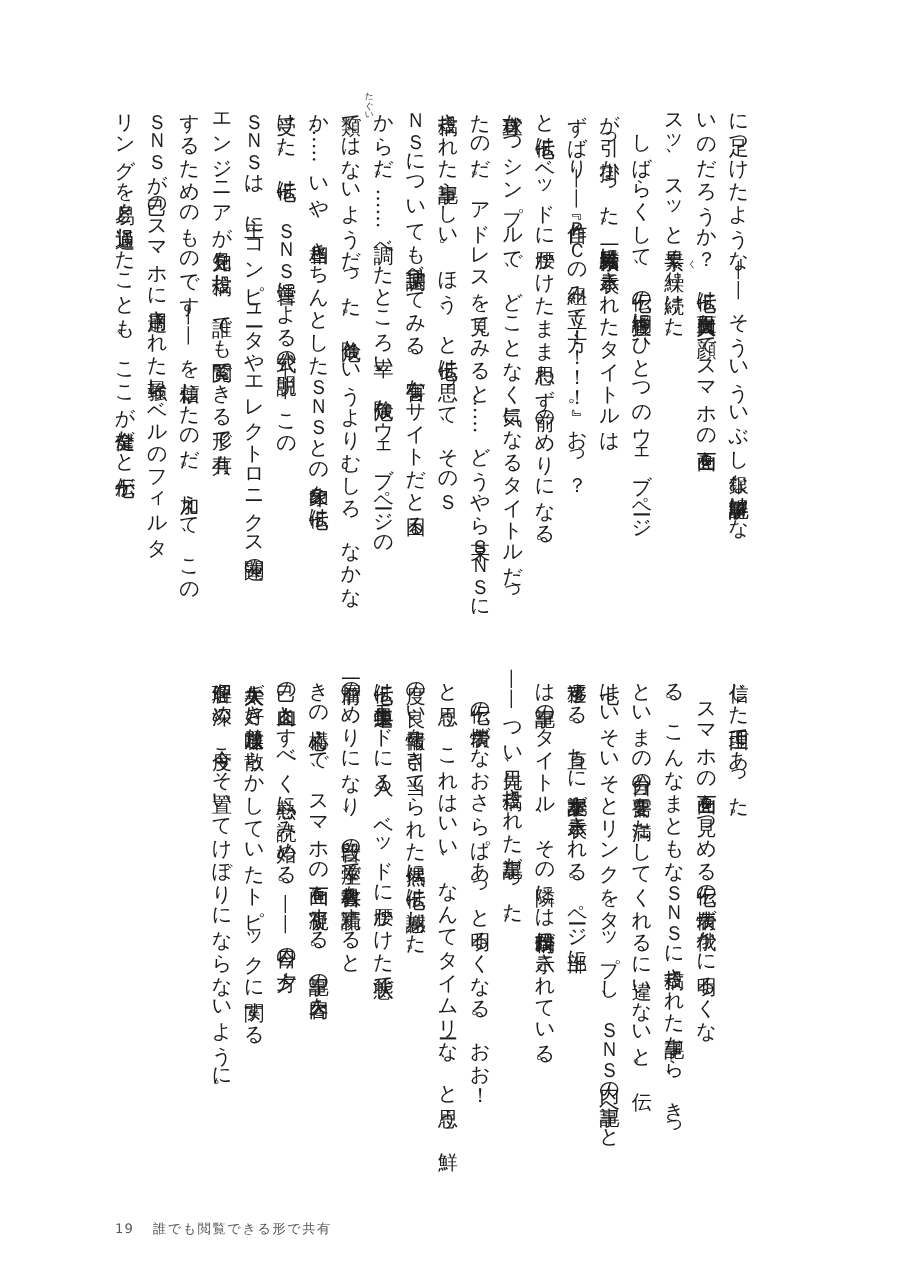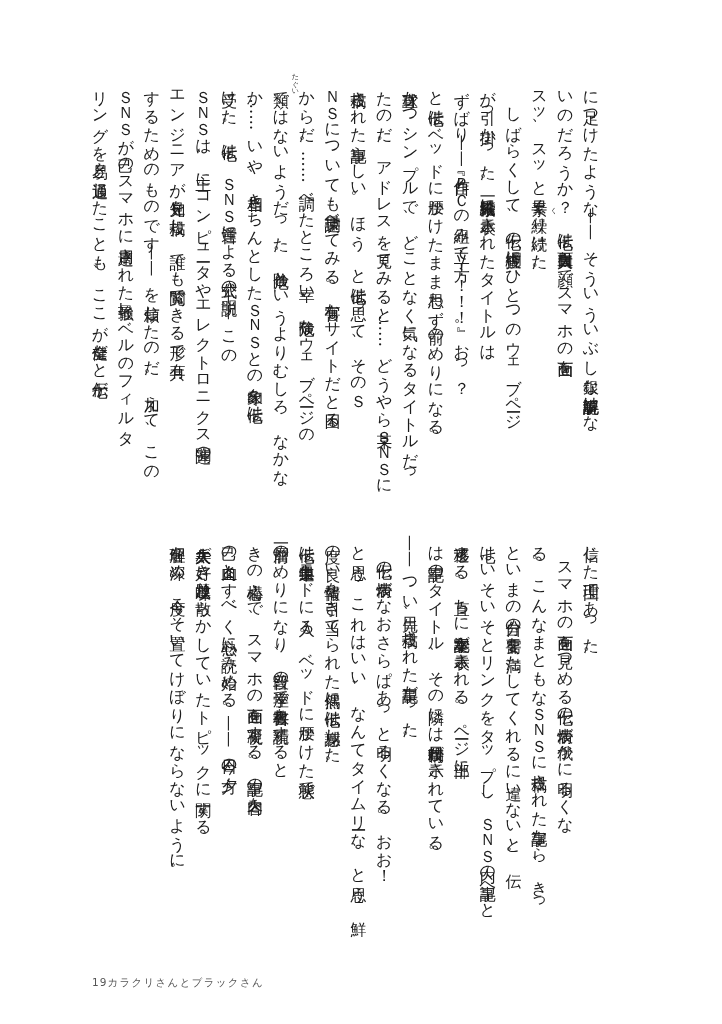--- a/index.html
+++ b/index.html
@@ -31,21 +31,21 @@
     }
     .footer {
       position: absolute;
       left: 92px;
       top: 976px;
       font-family: "DejaVu Sans", sans-serif;
       font-size: 10.5px;
       color: #555555;
       white-space: nowrap;
     }
-    .footer .num { letter-spacing: 1px; }
+    .footer .num { letter-spacing: 1px; margin-right: 15px; }
     .footer .title { letter-spacing: 1.3px; }
   </style>
 </head>
 <body>
 
 <div class="page">
 
   <div class="block upper">
     <div class="col">に足つけたような——そういういぶし銀な解説記事はな</div>
     <div class="col">いのだろうか？　伝七は大真面目な顔でスマホの画面を</div>
@@ -82,15 +82,15 @@
     <div class="col">と思う。これはいい、なんてタイムリーな、と思う。鮮</div>
     <div class="col">度の良い情報を引き当てられた偶然に伝七は感謝した。</div>
     <div class="col">伝七は早速集中モードに入る。ベッドに腰かけた状態で</div>
     <div class="col">一層前のめりになり、普段の座学で教科書を精読すると</div>
     <div class="col">きの心構えで、スマホの画面を凝視する。記事の内容を</div>
     <div class="col">己の血肉とすべく熱心に読み始める。——今日の夕方、</div>
     <div class="col">兵太夫が好き放題喋り散らかしていたトピックに関する</div>
     <div class="col">理解を深め、今度こそ置いてけぼりにならないように。</div>
   </div>
 
-  <div class="footer"><span class="num">19</span><span class="title">カラクリさんとブラックさん</span></div>
+  <div class="footer"><span class="num">19</span><span class="title">誰でも閲覧できる形で共有</span></div>
 
 </div>
 
 </body></html>

